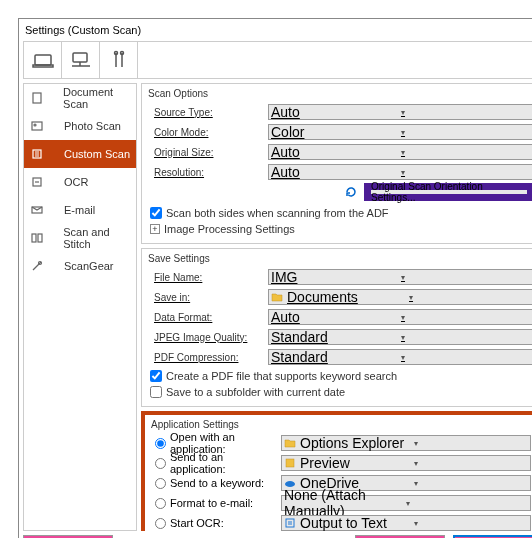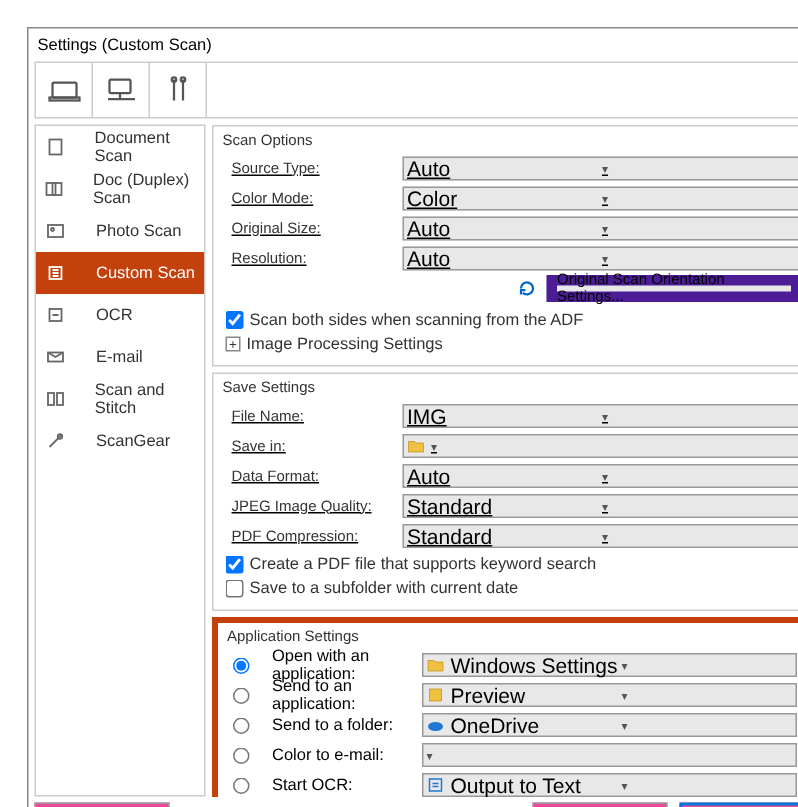--- a/index.html
+++ b/index.html
@@ -26,21 +26,21 @@
 .combo { display: flex; align-items: center; background: #e8e8e8; border: 1px solid #999; height: 16px; padding: 0 2px; }
 .combo .cicon { width: 12px; height: 12px; margin-right: 4px; }
 .combo span { flex: 1; font-size: 14px; }
 .combo .arrow { font-size: 8px; color: #555; }
 .btn { height: 18px; background: #e8e8e8; border: 7px solid #4c1d95; font-size: 10px; display: flex; align-items: center; justify-content: center; cursor: pointer; }
 .chk { display: flex; align-items: center; gap: 4px; padding-left: 2px; font-size: 10px; color: #333; height: 16px; }
 .chk input { width: 12px; height: 12px; }
 .expand { display: flex; align-items: center; gap: 4px; padding-left: 2px; font-size: 10px; color: #333; height: 16px; }
 .expand .plus { width: 10px; height: 10px; border: 1px solid #888; display: flex; align-items: center; justify-content: center; font-size: 9px; line-height: 1; }
 .radio-row { display: flex; align-items: center; height: 18px; margin-bottom: 2px; }
-.radio-row .rlbl { width: 130px; display: flex; align-items: center; gap: 15px; font-size: 10px; padding-left: 4px; }
+.radio-row .rlbl { width: 130px; display: flex; align-items: center; gap: 4px; font-size: 10px; padding-left: 4px; }
 .radio-row .rlbl input { width: 11px; height: 11px; }
 .radio-row .rctrl { flex: 1; }
 .footer { position: absolute; bottom: 4px; left: 4px; right: 4px; display: flex; justify-content: space-between; }
 .footer .fbtn { width: 90px; height: 14px; background: #ec4899; border: 1px solid #999; font-size: 10px; display: flex; align-items: center; justify-content: center; cursor: pointer; }
 .footer .fbtn.primary { border: 2px solid #0078d7; }
 .footer .right { display: flex; gap: 8px; }
 .orient-row { display: flex; justify-content: flex-end; align-items: center; gap: 4px; height: 18px; margin-top: 2px; margin-bottom: 4px; }
 .orient-row .refresh { width: 16px; height: 14px; display:flex; align-items:center; justify-content:center; }
 .orient-row .btn { width: 170px; }
 </style>
@@ -80,29 +80,20 @@
         <span class="sicon">
             <svg width="12" height="12" viewBox="0 0 12 12">
               <rect x="2" y="1" width="8" height="10"></rect>
             </svg>
           </span>
         <span>Document Scan</span>
       </div>
       <div class="side-item">
         <span class="sicon">
             <svg width="12" height="12" viewBox="0 0 12 12">
-              <rect x="1" y="2" width="6" height="8"></rect>
-              <rect x="5" y="2" width="6" height="8"></rect>
-            </svg>
-          </span>
-        <span>Doc (Duplex) Scan</span>
-      </div>
-      <div class="side-item">
-        <span class="sicon">
-            <svg width="12" height="12" viewBox="0 0 12 12">
               <rect x="1" y="2" width="10" height="8"></rect>
               <circle cx="4" cy="5" r="1"></circle>
             </svg>
           </span>
         <span>Photo Scan</span>
       </div>
       <div class="side-item sel">
         <span class="sicon">
             <svg width="12" height="12" viewBox="0 0 12 12">
               <rect x="2" y="2" width="8" height="8"></rect>
@@ -219,20 +210,21 @@
               </div>
             </div>
         </div>
         <div class="row">
           <div class="lbl">Save in:</div>
           <div class="ctrl">
               <div class="combo">
             <svg class="cicon" viewBox="0 0 12 12" fill="#f0c040" stroke="#c09020" stroke-width="0.5">
                   <path d="M1 3h4l1 1h5v6H1z"></path>
                 </svg>
+            <span>Documents</span>
                 <span class="arrow">▾</span>
               </div>
             </div>
         </div>
         <div class="row">
           <div class="lbl">Data Format:</div>
           <div class="ctrl">
               <div class="combo">
                 <span>Auto</span>
                 <span class="arrow">▾</span>
@@ -273,21 +265,21 @@
         <div class="radio-row">
           <label class="rlbl">
               <input type="radio" name="app" checked="" style="">
               <span>Open with an application:</span>
             </label>
           <div class="rctrl">
               <div class="combo">
             <svg class="cicon" viewBox="0 0 12 12" fill="#f0c040" stroke="#c09020" stroke-width="0.5">
                   <path d="M1 3h4l1 1h5v6H1z"></path>
                 </svg>
-            <span>Windows Settings</span>
+            <span>Options Explorer</span>
                 <span class="arrow">▾</span>
               </div>
             </div>
         </div>
         <div class="radio-row">
           <label class="rlbl">
               <input type="radio" name="app" style="">
               <span>Send to an application:</span>
             </label>
           <div class="rctrl">
@@ -296,39 +288,40 @@
                   <rect x="2" y="2" width="8" height="8"></rect>
                 </svg>
             <span>Preview</span>
                 <span class="arrow">▾</span>
               </div>
             </div>
         </div>
         <div class="radio-row">
           <label class="rlbl">
               <input type="radio" name="app" style="">
-              <span>Send to a folder:</span>
+              <span>Send to a keyword:</span>
             </label>
           <div class="rctrl">
               <div class="combo">
             <svg class="cicon" viewBox="0 0 12 12" fill="#2078d4">
                   <ellipse cx="6" cy="7" rx="5" ry="3"></ellipse>
                 </svg>
             <span>OneDrive</span>
                 <span class="arrow">▾</span>
               </div>
             </div>
         </div>
         <div class="radio-row">
           <label class="rlbl">
               <input type="radio" name="app" style="">
-              <span>Color to e-mail:</span>
-            </label>
-          <div class="rctrl">
-              <div class="combo">
+              <span>Format to e-mail:</span>
+            </label>
+          <div class="rctrl">
+              <div class="combo">
+            <span>None (Attach Manually)</span>
                 <span class="arrow">▾</span>
               </div>
             </div>
         </div>
         <div class="radio-row">
           <label class="rlbl">
               <input type="radio" name="app" style="">
               <span>Start OCR:</span>
             </label>
           <div class="rctrl">

